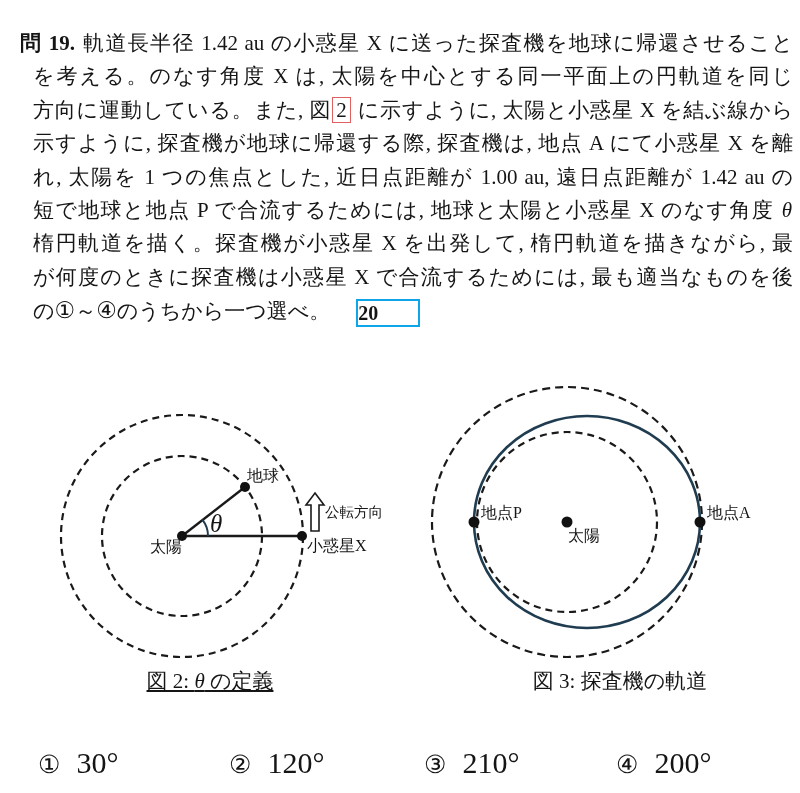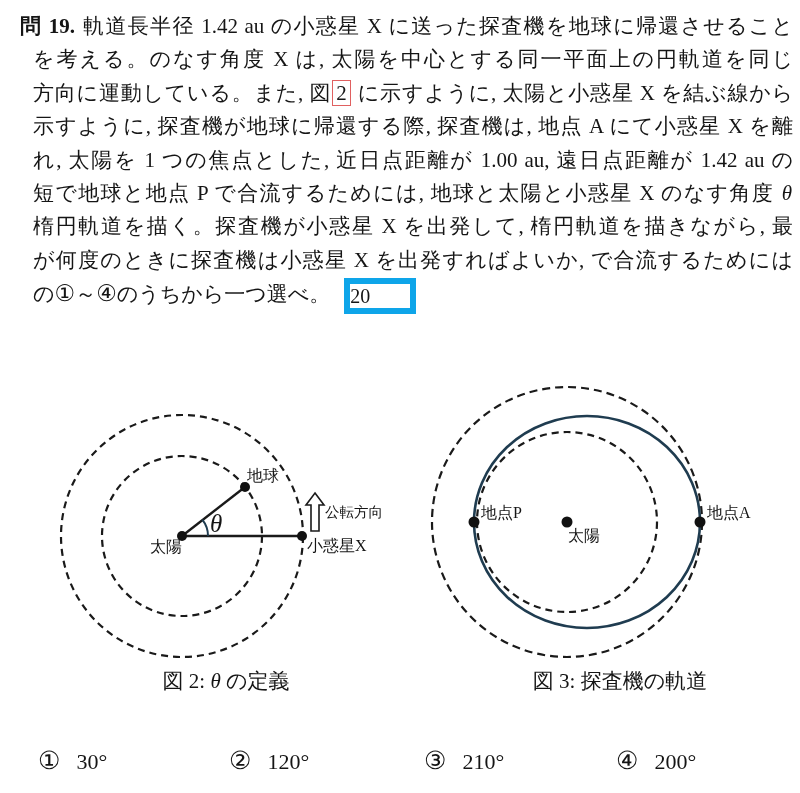--- a/index.html
+++ b/index.html
@@ -3,76 +3,76 @@
 <meta charset="utf-8">
 <style>
   html,body{margin:0;padding:0;}
   body{
     width:800px;height:793px;position:relative;overflow:hidden;
     background:#ffffff;color:#151515;
     font-family:"Liberation Serif","DejaVu Serif",serif;
   }
   
   .question{
-    position:absolute;left:33px;top:10px;width:760px;
+    position:absolute;left:33px;top:27px;width:760px;
     font-size:21px;line-height:33.4px;
   }
   .qline{
     text-align:justify;text-align-last:justify;
     height:33.4px;white-space:normal;
   }
   .qline.first{text-indent:-13px;}
   .qline.last{text-align-last:left;}
   .seg-qlabel{font-weight:bold;padding-right:7px;}
   .seg-theta{font-style:italic;padding:0 1px;}
   .seg-figref{
     border:1.5px solid #e06060;padding:0 3px;margin:0 1px;
     cursor:pointer;
   }
   .seg-circ{font-size:23px;}
   .seg-answerbox{
-    display:inline-block;border:6px solid #0ea5e9;
-    min-width:60px;text-align:center;font-weight:normal;
-    font-size:20px;line-height:24px;margin-left:14px;
+    display:inline-block;border:2px solid #0ea5e9;
+    min-width:60px;text-align:center;font-weight:bold;
+    font-size:20px;line-height:24px;margin-left:26px;
     vertical-align:-2px;
   }
   
   .figsvg{position:absolute;}
   #fig2-svg{left:20px;top:392px;}
   #fig3-svg{left:420px;top:380px;}
   .figcaption{
     position:absolute;top:667px;font-size:21px;text-align:center;
   }
-  #fig2-caption{left:36px;width:380px;}
+  #fig2-caption{left:20px;width:380px;text-decoration:underline;}
   #fig3-caption{left:440px;width:360px;}
   .cap-theta{font-style:italic;}
   svg text{font-family:"Liberation Serif","DejaVu Serif",serif;fill:#151515;}
   
   .choice{
     position:absolute;top:746px;display:flex;align-items:baseline;gap:16px;
   }
   .choice .cmark{font-size:25px;line-height:30px;}
-  .choice .cval{font-size:22px;text-align:center;}
+  .choice .cval{font-size:30px;text-align:center;}
   #choice-1{left:38px;}
   #choice-2{left:229px;}
   #choice-3{left:424px;}
   #choice-4{left:616px;}
 </style>
 </head>
 <body>
 
 <div class="question" id="question-paragraph">
     <div class="qline first"><span class="seg-qlabel">問 19.</span><span>軌道長半径 1.42 au の小惑星 X に送った探査機を地球に帰還させること</span></div>
     <div class="qline"><span>を考える。のなす角度 X は, 太陽を中心とする同一平面上の円軌道を同じ</span></div>
     <div class="qline"><span>方向に運動している。また, 図</span><span class="seg-figref">2</span><span> に示すように, 太陽と小惑星 X を結ぶ線から</span></div>
     <div class="qline"><span>示すように, 探査機が地球に帰還する際, 探査機は, 地点 A にて小惑星 X を離</span></div>
     <div class="qline"><span>れ, 太陽を 1 つの焦点とした, 近日点距離が 1.00 au, 遠日点距離が 1.42 au の</span></div>
     <div class="qline"><span>短で地球と地点 P で合流するためには, 地球と太陽と小惑星 X のなす角度 </span><span class="seg-theta">θ</span></div>
     <div class="qline"><span>楕円軌道を描く。探査機が小惑星 X を出発して, 楕円軌道を描きながら, 最</span></div>
-    <div class="qline"><span>が何度のときに探査機は小惑星 X を出発すればよいか, で合流するためには</span></div>
+    <div class="qline"><span>が何度のときに探査機は小惑星 X で合流するためには, 最も適当なものを後</span></div>
     <div class="qline last"><span>の</span><span class="seg-circ">①</span><span>～</span><span class="seg-circ">④</span><span>のうちから一つ選べ。</span><span class="seg-answerbox">20</span></div>
   </div>
 
 <svg id="fig2-svg" class="figsvg" width="380" height="290" viewBox="0 0 380 290">
   <circle cx="162" cy="144" r="121" fill="none" stroke="#1a1a1a" stroke-width="2.2" stroke-dasharray="7 5"></circle>
   <circle cx="162" cy="144" r="80" fill="none" stroke="#1a1a1a" stroke-width="2.2" stroke-dasharray="7 5"></circle>
   <line x1="162" y1="144" x2="282" y2="144" stroke="#1a1a1a" stroke-width="2.4"></line>
   <line x1="162" y1="144" x2="225" y2="95" stroke="#1a1a1a" stroke-width="2.4"></line>
   <path d="M 188 144 A 26 26 0 0 0 182.3 127.7" fill="none" stroke="#1f3c50" stroke-width="2"></path>
   <circle cx="162" cy="144" r="5" fill="#111"></circle>

